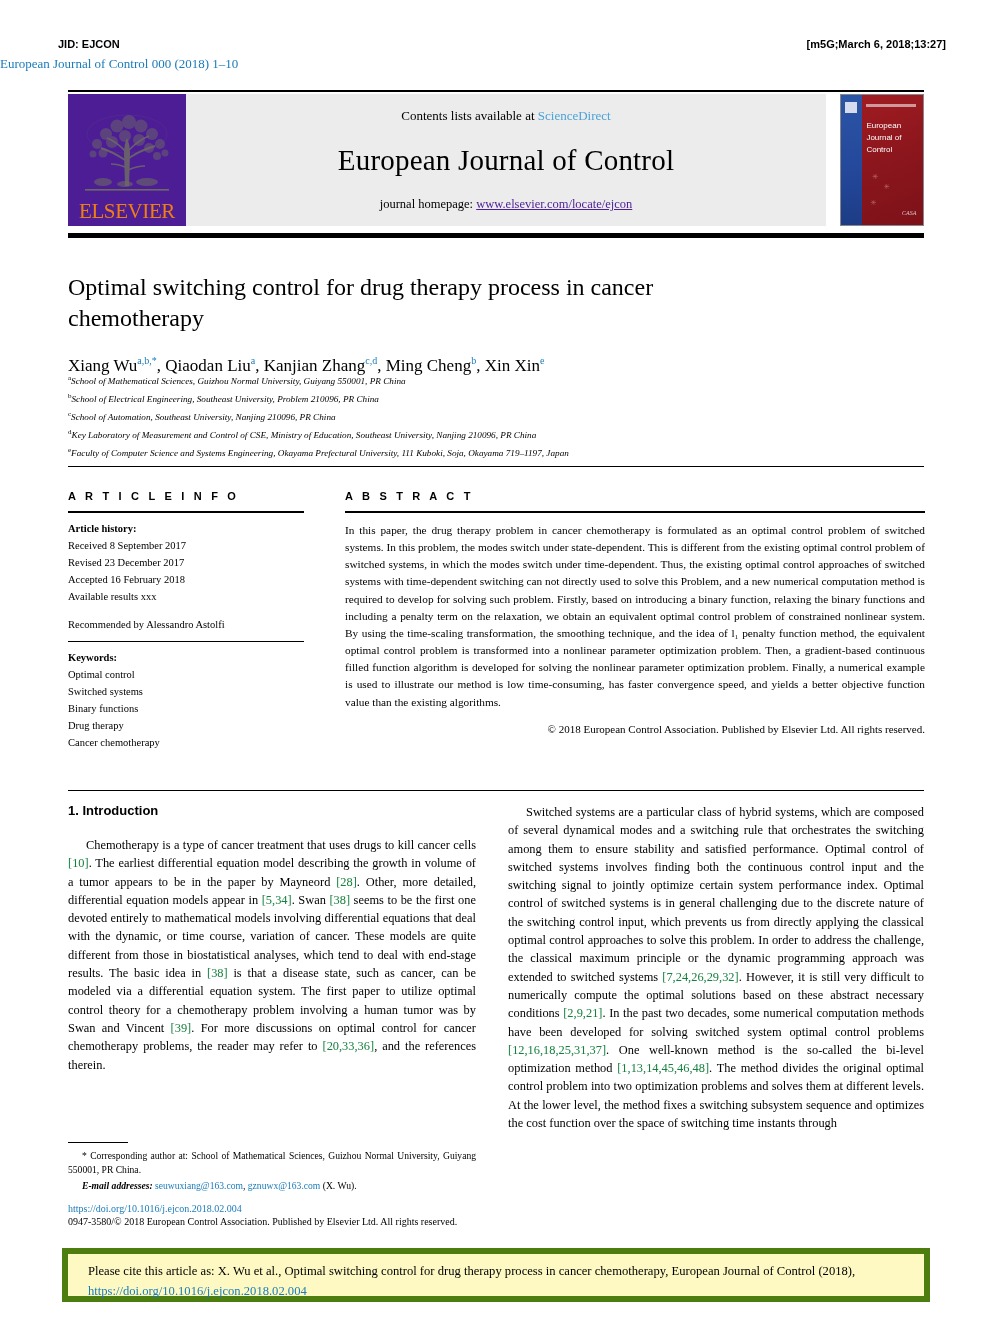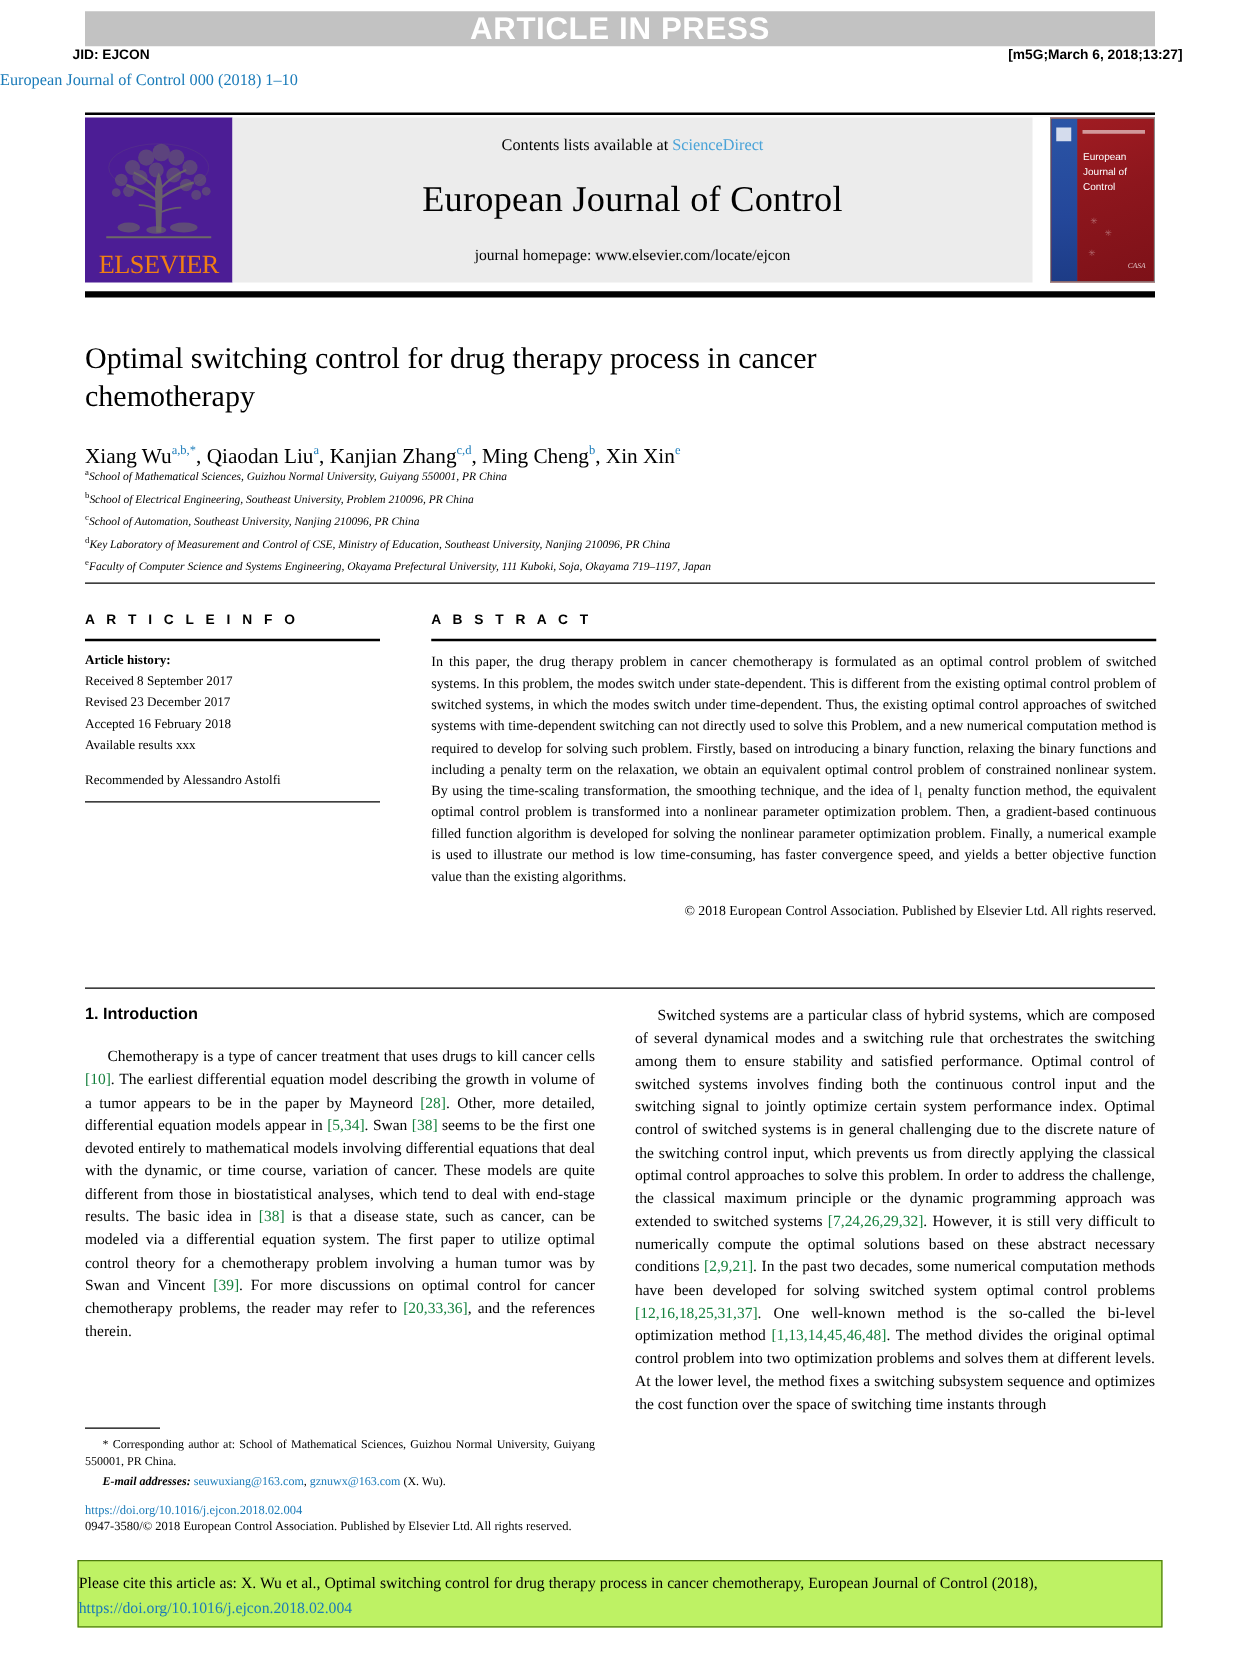--- a/index.html
+++ b/index.html
@@ -75,21 +75,21 @@
     display: flex; flex-direction: column; align-items: center; justify-content: space-between;
     padding: 14px 0 14px 0;
   }
   .contents-line { font-size: 13px; color: #000; }
   .contents-line .sd { color: #4aa3d8; }
   .journal-title {
     font-family: "Liberation Serif", serif;
     font-size: 29px; color: #000; letter-spacing: 0.2px;
   }
   .homepage-line { font-size: 12.5px; color: #000; }
-  .homepage-line .url { color: #000000; }
+  .homepage-line .url { color: #4c1d95; text-decoration: underline; }
 
   .cover-thumb {
     width: 84px; flex: 0 0 84px; margin-left: 14px;
     border: 1px solid #888; position: relative; overflow: hidden;
     background: #9e1b21;
   }
   .cover-strip {
     position: absolute; left: 0; top: 0; bottom: 0; width: 26%;
     background: linear-gradient(180deg,#2b55a6 0%, #24479a 60%, #1d3c86 100%);
   }
@@ -196,34 +196,31 @@
   .fn-line .lbl { font-style: italic; font-weight: bold; }
   .fn-line .mail { color: #1a7bb9; }
 
   .doi-block { position: absolute; left: 68px; top: 1203px; width: 560px; }
   .doi-link { font-size: 10px; color: #1a7bb9; font-family: "Liberation Serif", serif; }
   .issn-line { font-size: 10px; color: #000; margin-top: 2px; }
 
   
   .cite-box {
     position: absolute; left: 62px; top: 1248px; width: 868px; height: 54px;
-    background: #bef264; border: 1px solid #4d7c0f;
-    padding: 7px 0;
+    background: #fef9c3; border: 6px solid #4d7c0f;
+    padding: 7px 20px;
   }
   .cite-text { font-size: 12.6px; line-height: 1.62; color: #000; }
   .cite-text .url { color: #1a7bb9; }
 </style>
 </head>
 <body>
 
 <div class="page">
 
-  <div class="aip-banner">
-    <span>ARTICLE IN PRESS</span>
-  </div>
 
   <div class="jid-row">
     <div class="jid-left">JID: EJCON</div>
     <div class="jid-right">[m5G;March 6, 2018;13:27]</div>
   </div>
 
   <div class="journal-ref">European Journal of Control 000 (2018) 1–10</div>
 
   <div class="masthead-rule-top"></div>
 
@@ -316,20 +313,28 @@
     <div class="info-body">
       <div class="lbl">Article history:</div>
       <div>Received 8 September 2017</div>
       <div>Revised 23 December 2017</div>
       <div>Accepted 16 February 2018</div>
       <div>Available results xxx</div>
       <div class="info-gap"></div>
       <div>Recommended by Alessandro Astolfi</div>
     </div>
     <div class="info-rule2"></div>
+    <div class="info-body">
+      <div class="lbl">Keywords:</div>
+      <div>Optimal control</div>
+      <div>Switched systems</div>
+      <div>Binary functions</div>
+      <div>Drug therapy</div>
+      <div>Cancer chemotherapy</div>
+    </div>
   </div>
 
   <div class="abstract-col">
     <div class="sec-head">A B S T R A C T</div>
     <div class="thick-rule"></div>
     <div class="abstract-body">In this paper, the drug therapy problem in cancer chemotherapy is formulated as an optimal control problem of switched systems. In this problem, the modes switch under state-dependent. This is different from the existing optimal control problem of switched systems, in which the modes switch under time-dependent. Thus, the existing optimal control approaches of switched systems with time-dependent switching can not directly used to solve this Problem, and a new numerical computation method is required to develop for solving such problem. Firstly, based on introducing a binary function, relaxing the binary functions and including a penalty term on the relaxation, we obtain an equivalent optimal control problem of constrained nonlinear system. By using the time-scaling transformation, the smoothing technique, and the idea of l₁ penalty function method, the equivalent optimal control problem is transformed into a nonlinear parameter optimization problem. Then, a gradient-based continuous filled function algorithm is developed for solving the nonlinear parameter optimization problem. Finally, a numerical example is used to illustrate our method is low time-consuming, has faster convergence speed, and yields a better objective function value than the existing algorithms.</div>
     <div class="copyright-line">© 2018 European Control Association. Published by Elsevier Ltd. All rights reserved.</div>
   </div>
 
   <div class="rule-under-abstract"></div>

